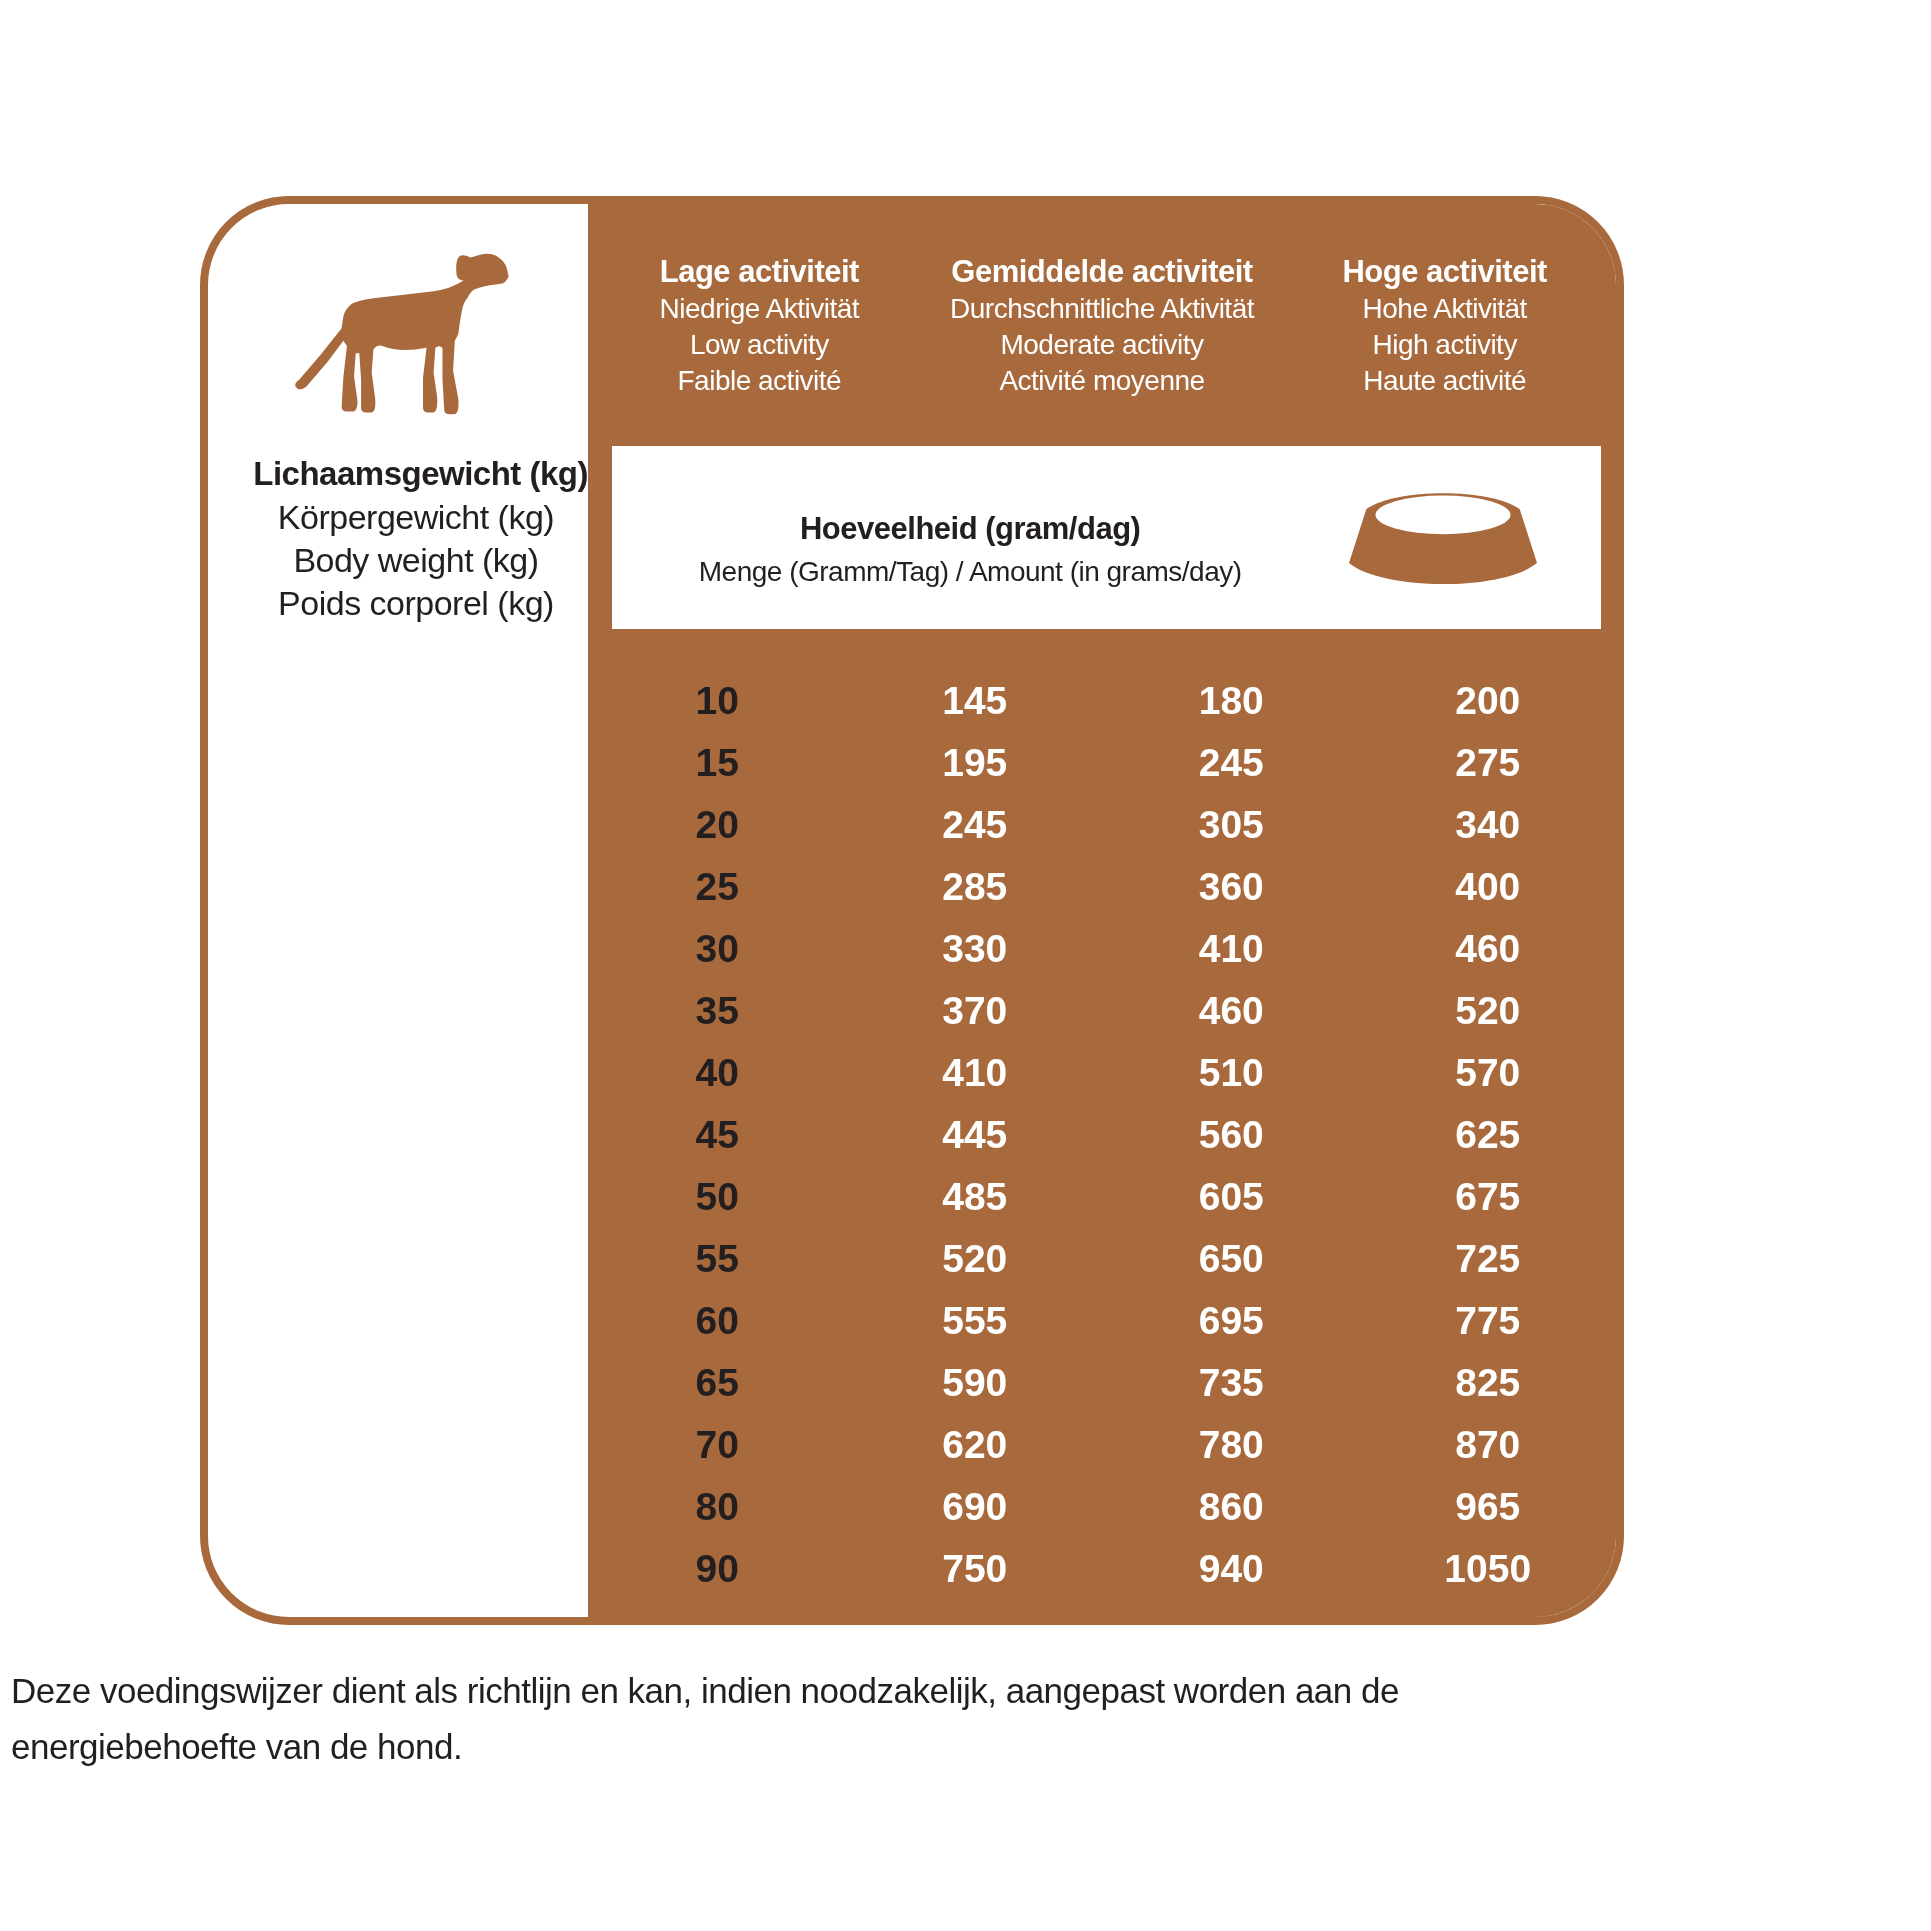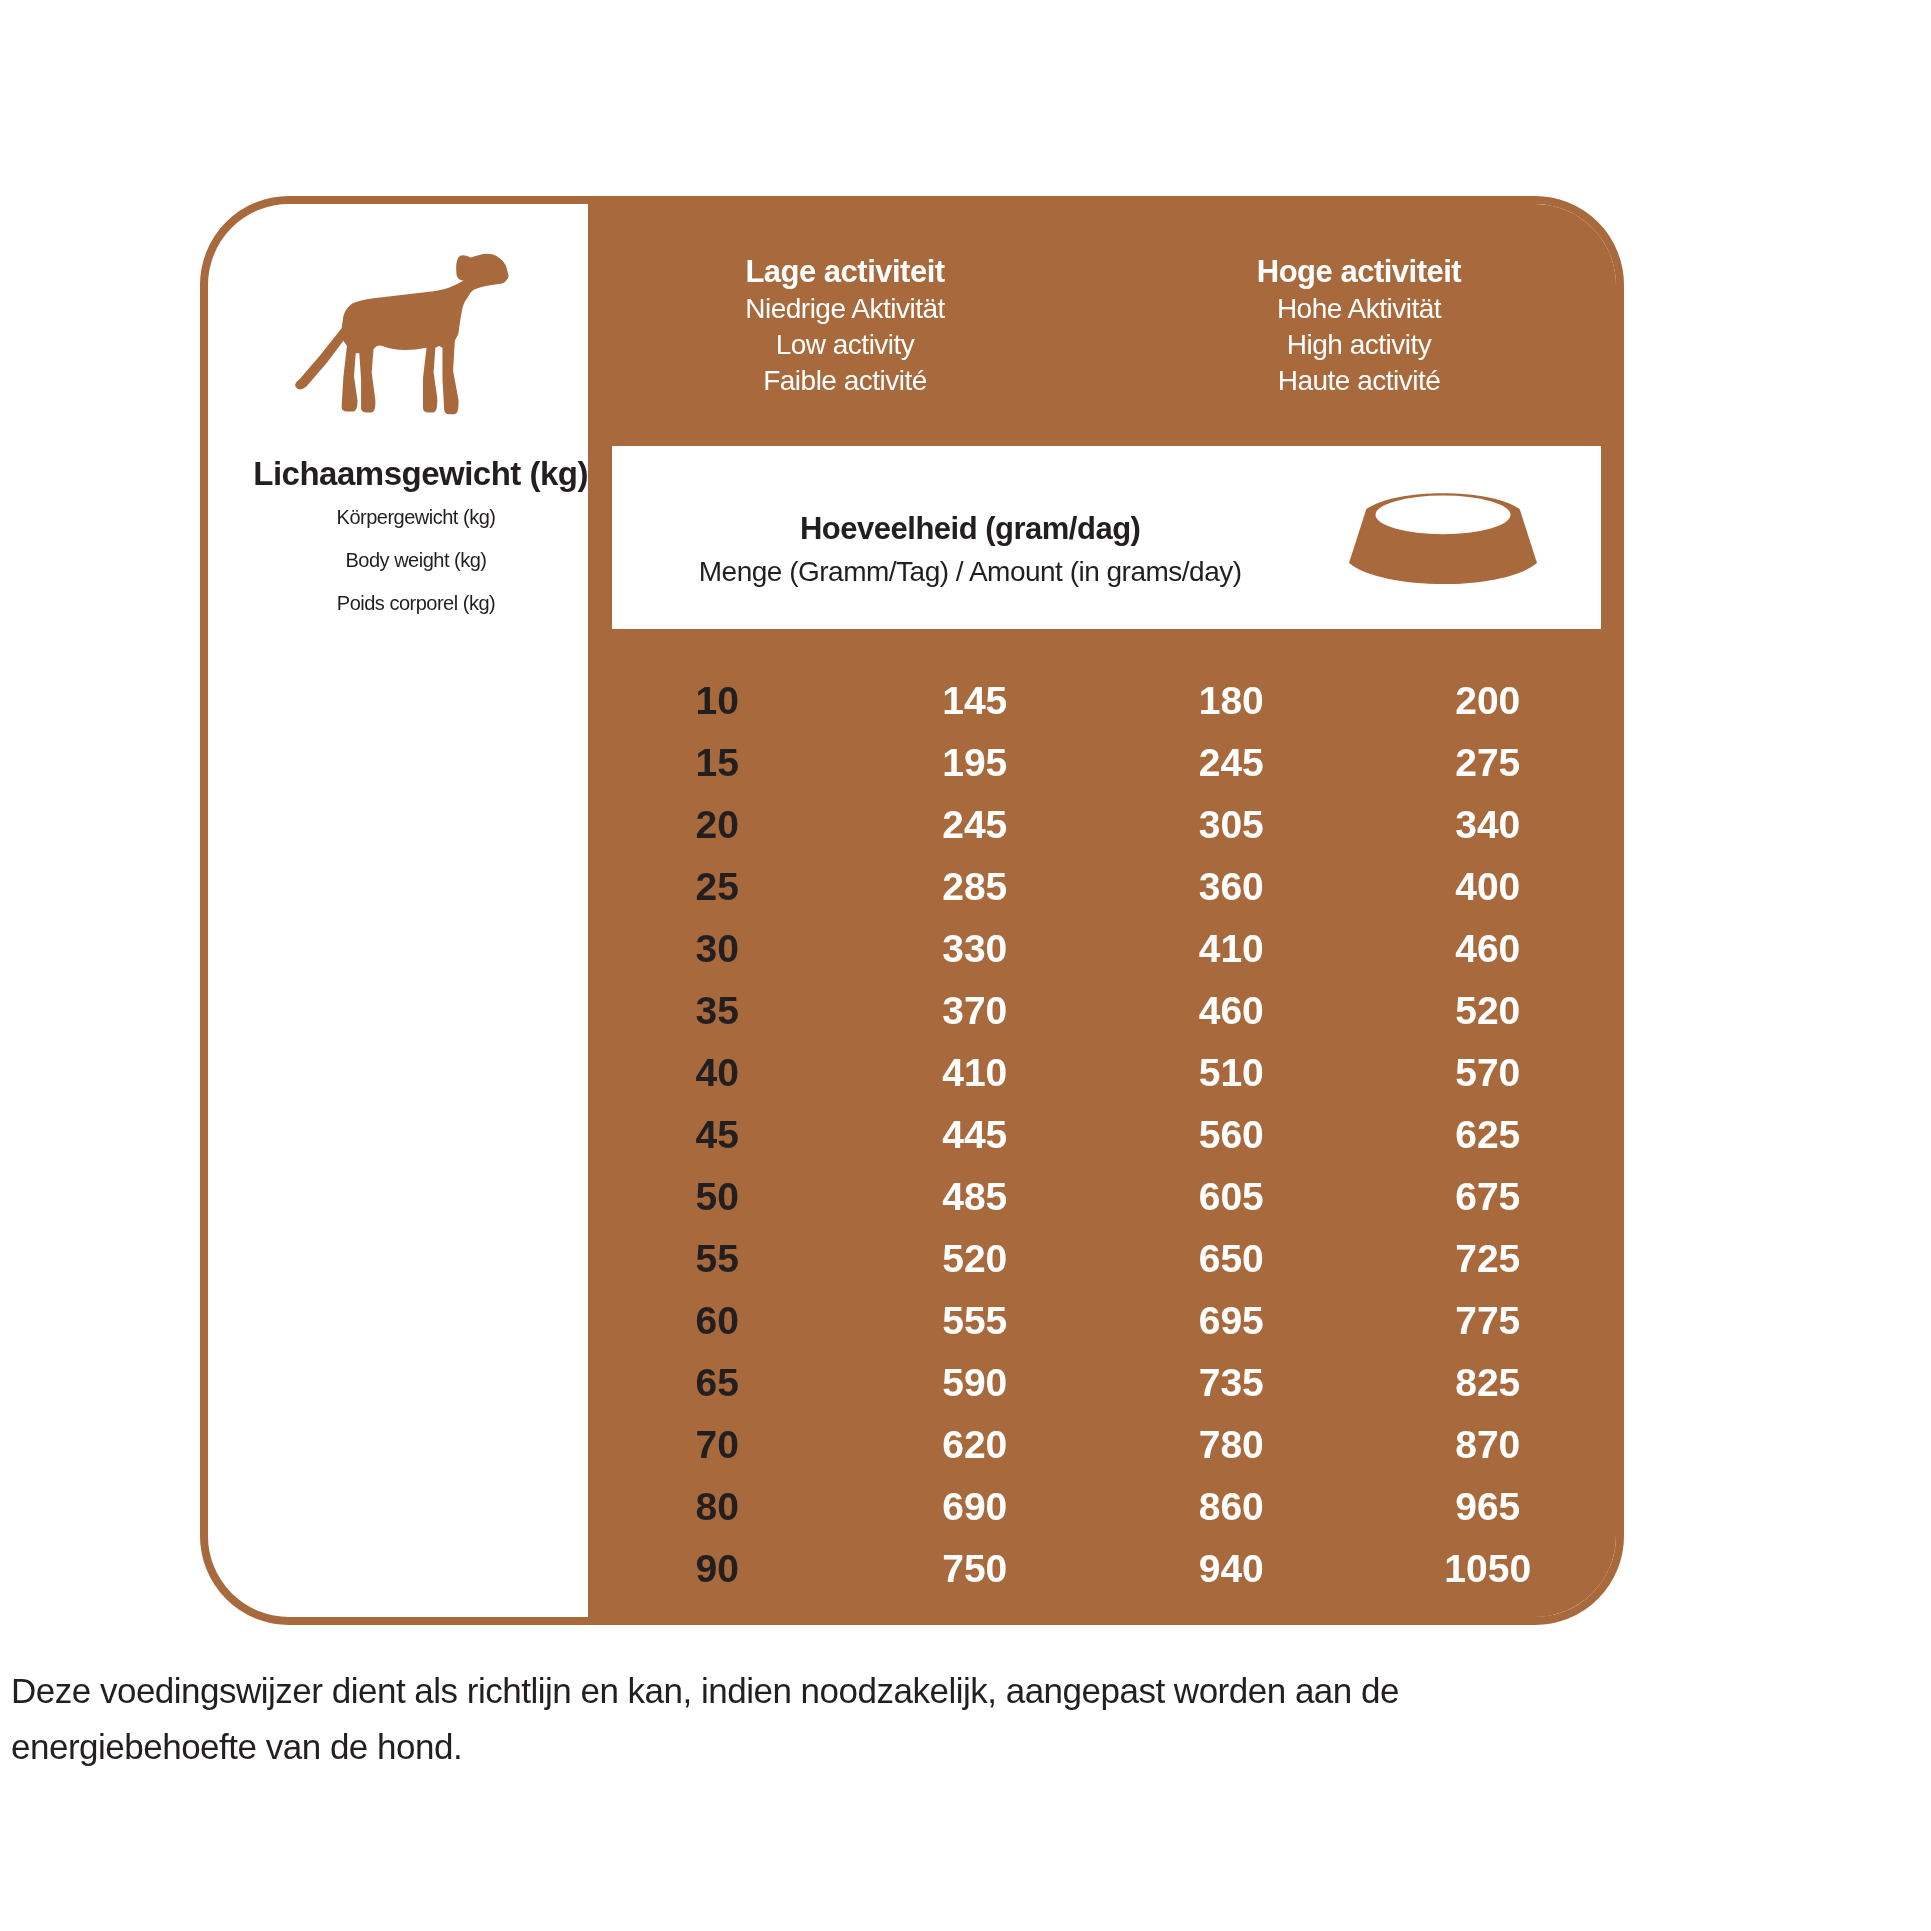--- a/index.html
+++ b/index.html
@@ -36,21 +36,21 @@
   }
   .banner-text .title{font-size:31px;font-weight:bold;line-height:44px;}
   .banner-text .sub{font-size:28px;line-height:41px;}
   .banner-bowl{flex:1;display:flex;align-items:center;justify-content:center;}
   .dog-icon{position:absolute;left:77px;top:37px;width:230px;height:188px;}
   .weight-header{
     position:absolute;left:0;top:242px;width:380px;height:183px;
     display:flex;flex-direction:column;justify-content:center;text-align:center;
   }
   .weight-header .title{font-size:33px;font-weight:bold;line-height:45px;text-align:right;}
-  .weight-header .sub{font-size:20px;line-height:43px;margin-left:36px;}
+  .weight-header .sub{font-size:34px;line-height:43px;margin-left:36px;}
   .table-rows{position:absolute;left:0;right:0;top:466px;}
   .t-row{height:62px;display:flex;align-items:center;}
   .t-cell{text-align:center;font-weight:bold;font-size:39px;letter-spacing:0;}
   .t-weight{width:380px;color:var(--ink);}
   .t-val{width:377px;color:#ffffff;}
   .footer{
     position:absolute;left:0;top:1663px;width:1931px;text-align:left;
     font-size:35px;line-height:56px;color:var(--ink);padding-left:11px;
   }
   svg{display:block;}
@@ -61,20 +61,26 @@
 <div class="card">
 
   <div class="brown-block">
 
     <div class="activity-headers">
       <div class="activity-col">
         <div class="title">Lage activiteit</div>
         <div class="sub">Niedrige Aktivität</div>
         <div class="sub">Low activity</div>
         <div class="sub">Faible activité</div>
+      </div>
+      <div class="activity-col">
+        <div class="title">Gemiddelde activiteit</div>
+        <div class="sub">Durchschnittliche Aktivität</div>
+        <div class="sub">Moderate activity</div>
+        <div class="sub">Activité moyenne</div>
       </div>
       <div class="activity-col">
         <div class="title">Hoge activiteit</div>
         <div class="sub">Hohe Aktivität</div>
         <div class="sub">High activity</div>
         <div class="sub">Haute activité</div>
       </div>
     </div>
 
     <div class="amount-banner">

